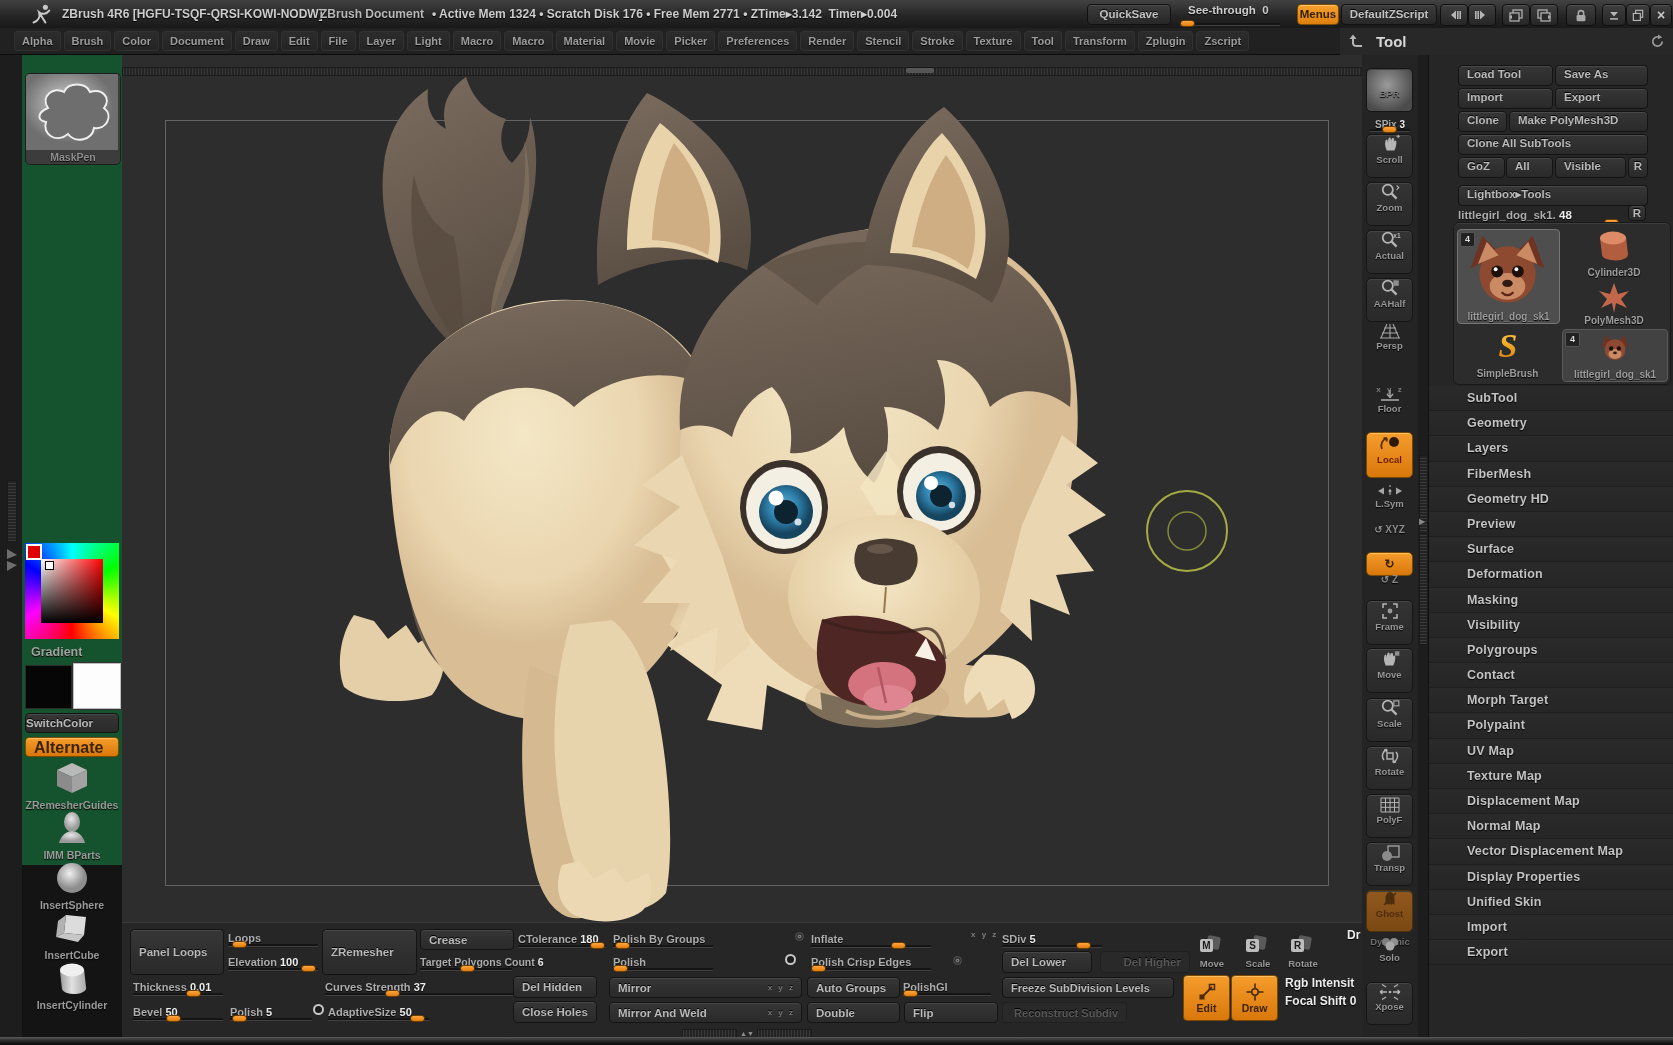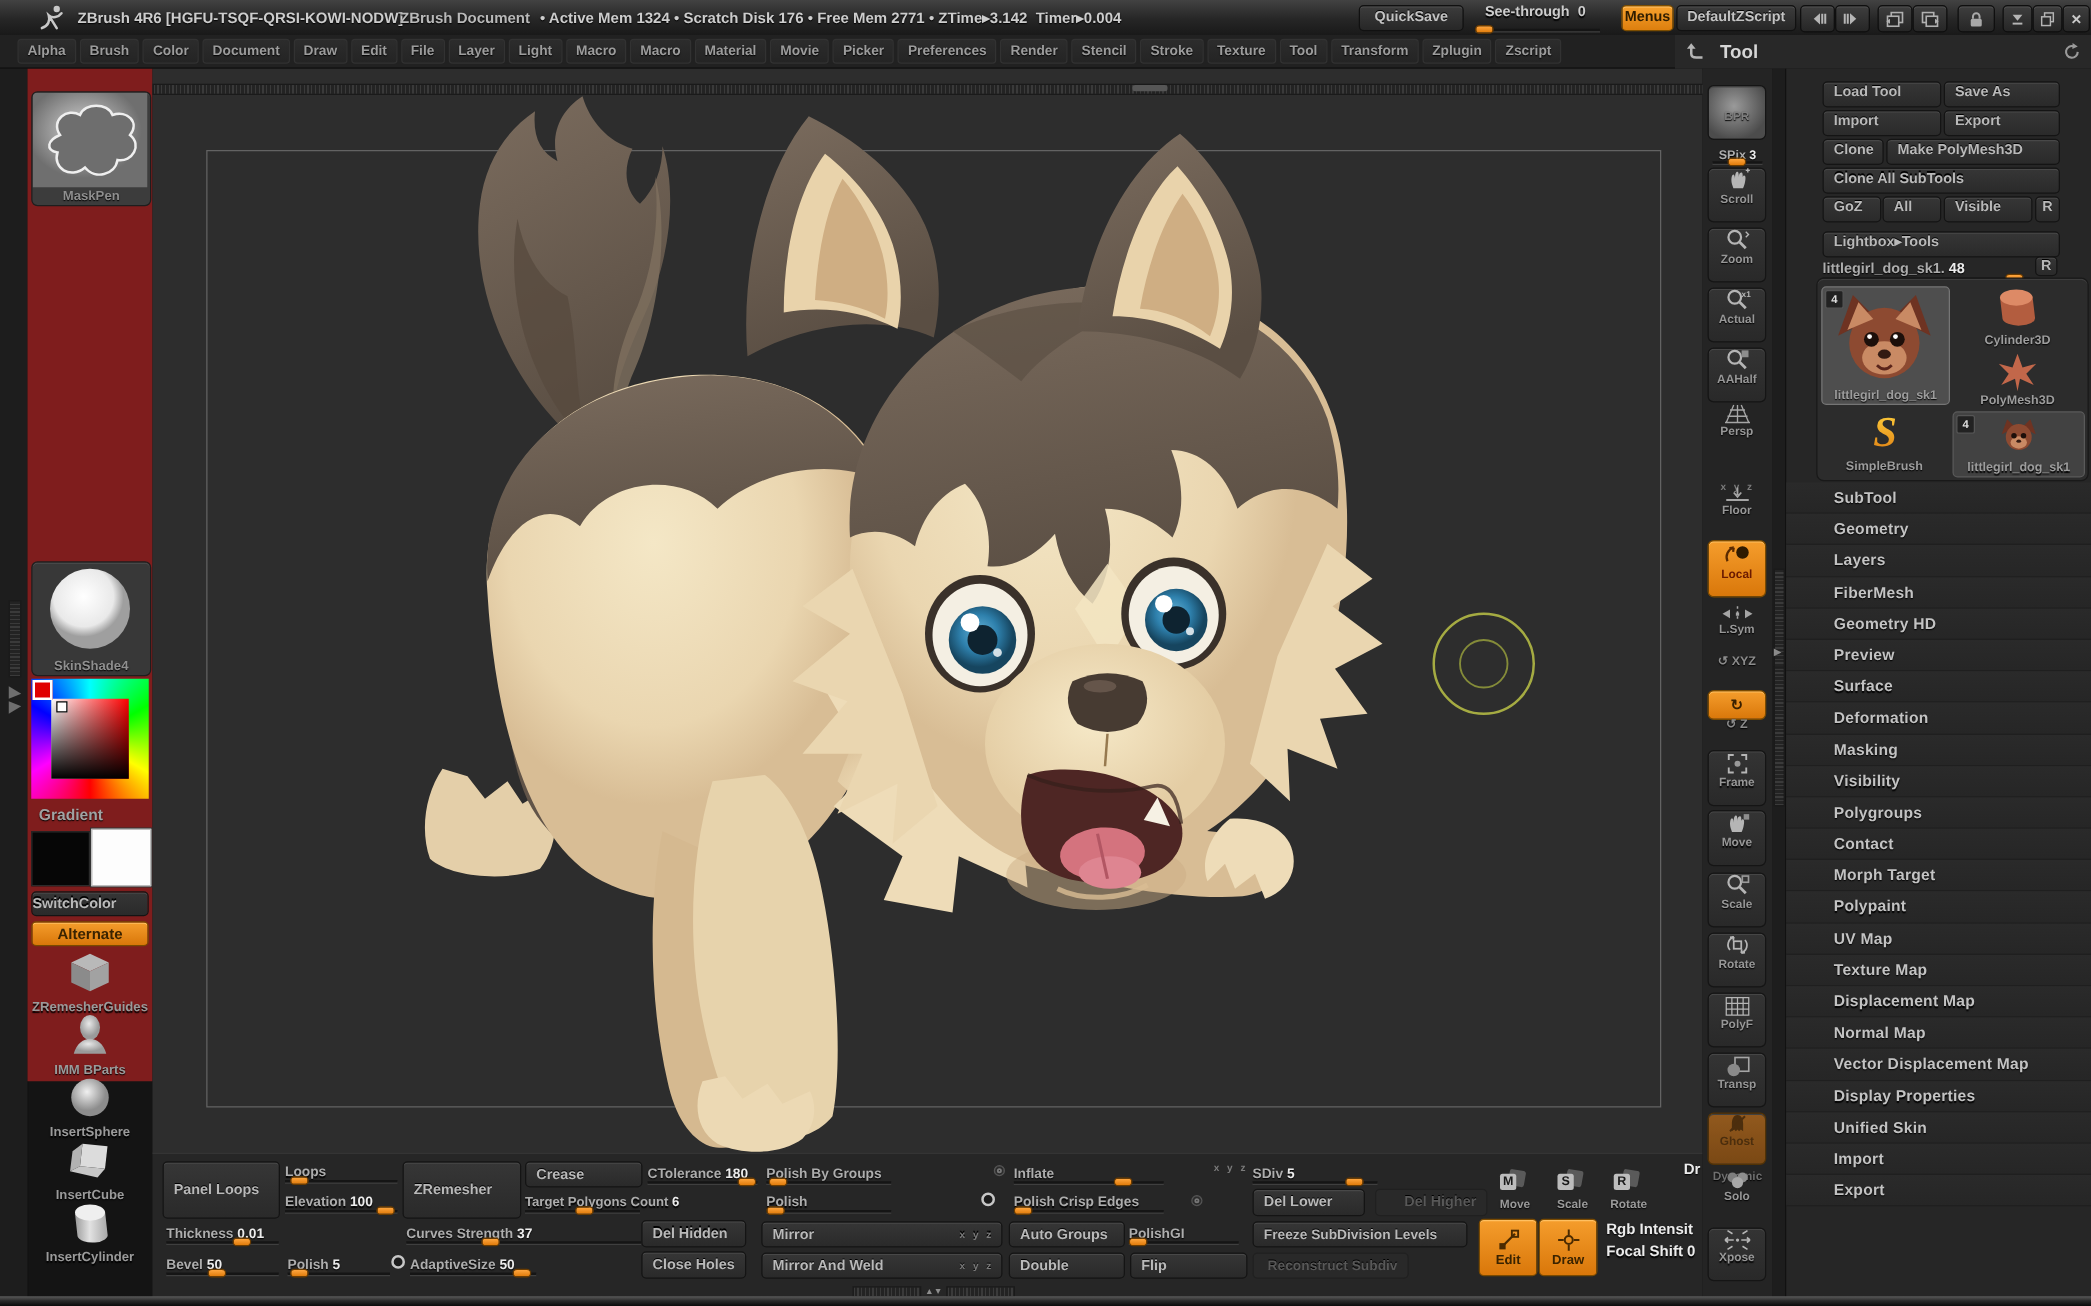--- a/index.html
+++ b/index.html
@@ -35,21 +35,21 @@
   .track{position:absolute;height:2px;background:#151515;box-shadow:0 1px 0 #3f3f3f;}
   .handle{position:absolute;top:-3px;width:15px;height:7px;border-radius:4px;
     background:linear-gradient(#ffa63f,#e07c0c);border:1px solid #6b3c00;box-sizing:border-box;}
   .dot-sm{position:absolute;width:7px;height:7px;border-radius:50%;background:#1b1b1b;border:1px solid #555;box-shadow:inset 0 0 0 1.5px #2c2c2c, inset 0 0 0 3px #777;}
   .dot-ring{position:absolute;width:11px;height:11px;border-radius:50%;border:2px solid #c7c7c7;background:#1b1b1b;box-sizing:border-box;}
   .xyz{color:#7b7b7b;font-size:8px;font-weight:bold;letter-spacing:2px;}
   .hatch{background:repeating-linear-gradient(90deg,#3a3a3a 0 1px,#232323 1px 3px);border:1px solid #1a1a1a;}
   .vhatch{background:repeating-linear-gradient(0deg,#3a3a3a 0 1px,#232323 1px 3px);border:1px solid #1a1a1a;}
   
   #left-strip{left:0;top:55px;width:22px;height:990px;background:#1d1d1d;border-right:1px solid #111;}
-  #left-palette{left:22px;top:55px;width:100px;height:810px;background:#7f1d1d;}
+  #left-palette{left:22px;top:55px;width:100px;height:810px;background:#14532d;padding-left:21px;}
   .cell{position:absolute;left:3px;width:94px;background:#3c3c3c;border:1px solid #1e1e1e;border-radius:5px;
     box-shadow:inset 0 1px 0 #4d4d4d;overflow:hidden;}
   .clab{position:absolute;bottom:1px;left:0;width:100%;text-align:center;font-size:10.5px;font-weight:bold;
     color:#8f8f8f;text-shadow:0 1px 1px #000;}
   .flat-item{position:absolute;left:3px;width:94px;text-align:center;}
   .flat-item .clab2{font-size:10.5px;font-weight:bold;color:#9a9a9a;text-shadow:0 1px 1px #000;}
   
   #canvas{left:122px;top:55px;width:1240px;height:867px;background:#2d2d2d;}
   #doc-border{position:absolute;left:43px;top:65px;width:1162px;height:764px;border:1px solid #8f8f8f;opacity:.55;}
   #top-scroll{position:absolute;left:0;top:12px;width:1240px;height:7px;}
@@ -223,45 +223,32 @@
         </defs>
       <rect width="92" height="76" fill="url(#mg)"></rect>
       <path d="M22,34 C14,22 28,12 38,18 C42,8 60,8 64,18 C76,14 86,24 78,34 C88,42 80,56 68,54 C66,66 50,70 42,60 C30,70 16,60 20,48 C10,46 12,38 22,34 Z" fill="#6e6e6e" stroke="#efefef" stroke-width="2"></path>
     </svg>
     <div class="clab">MaskPen</div>
   </div>
 
 
 
 
-  <div class="cell" style="top:394px;height:90px;background:#383838">
-    <svg width="92" height="76" viewBox="0 0 92 76">
-      <defs>
-          <radialGradient id="sg" cx="42%" cy="35%">
-            <stop offset="0%" stop-color="#ffffff"></stop>
-            <stop offset="75%" stop-color="#e9e9e9"></stop>
-            <stop offset="100%" stop-color="#9f9f9f"></stop>
-          </radialGradient>
-        </defs>
-      <circle cx="46" cy="37" r="32" fill="url(#sg)"></circle>
-    </svg>
-    <div class="clab">SkinShade4</div>
-  </div>
 
   <div class="abs" style="left:3px;top:488px;width:94px;height:96px;background:#880000;background:conic-gradient(from 180deg, #ff0000,#ff00ff,#0000ff,#00ffff,#00ff00,#ffff00,#ff0000)">
     <div class="abs" style="left:16px;top:16px;width:62px;height:64px;background:linear-gradient(to bottom, rgba(0,0,0,0), #000), linear-gradient(to right, #fff, #f00)"></div>
     <div class="abs" style="left:1px;top:1px;width:12px;height:12px;background:#e00000;border:2px solid #fff"></div>
     <div class="abs" style="left:20px;top:18px;width:7px;height:7px;background:#fff;border:1px solid #000"></div>
   </div>
   <div class="abs slab" style="left:9px;top:590px;font-size:12.5px;color:#a2a2a2">Gradient</div>
 
   <div class="abs" style="left:3px;top:610px;width:45px;height:42px;background:#060606;border:1px solid #2b2b2b"></div>
   <div class="abs" style="left:51px;top:608px;width:46px;height:44px;background:#fdfdfd;border:1px solid #bdbdbd;box-shadow:0 0 0 1px #333"></div>
   <div class="abs btn" style="left:3px;top:658px;width:94px;height:20px;line-height:19px;box-sizing:border-box">SwitchColor</div>
-  <div class="abs btn orange" style="left:3px;top:682px;width:94px;height:20px;text-align:center;line-height:19px;box-sizing:border-box;font-size:12px">
+  <div class="abs btn orange" style="left:3px;top:682px;width:94px;height:20px;text-align:left;line-height:19px;box-sizing:border-box;font-size:16px">
       <span class="in">Alternate</span>
     </div>
 
   <div class="flat-item" style="top:706px">
     <svg width="38" height="34" viewBox="0 0 38 34">
       <polygon points="19,2 34,9 19,16 4,9" fill="#b9b9b9"></polygon>
         <polygon points="4,9 19,16 19,32 4,25" fill="#8b8b8b"></polygon>
         <polygon points="34,9 19,16 19,32 34,25" fill="#a2a2a2"></polygon>
     </svg>
     <div class="clab2">ZRemesherGuides</div>

